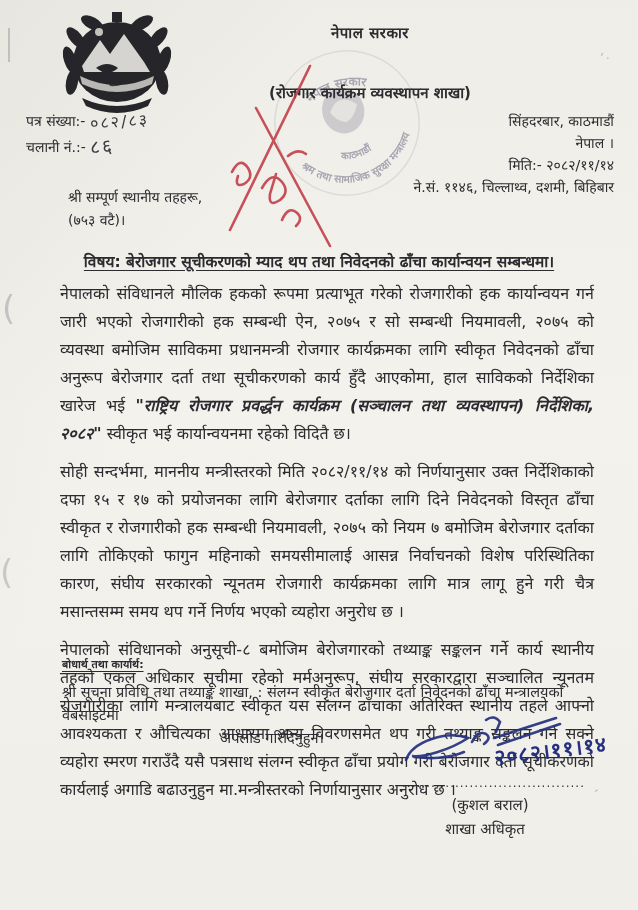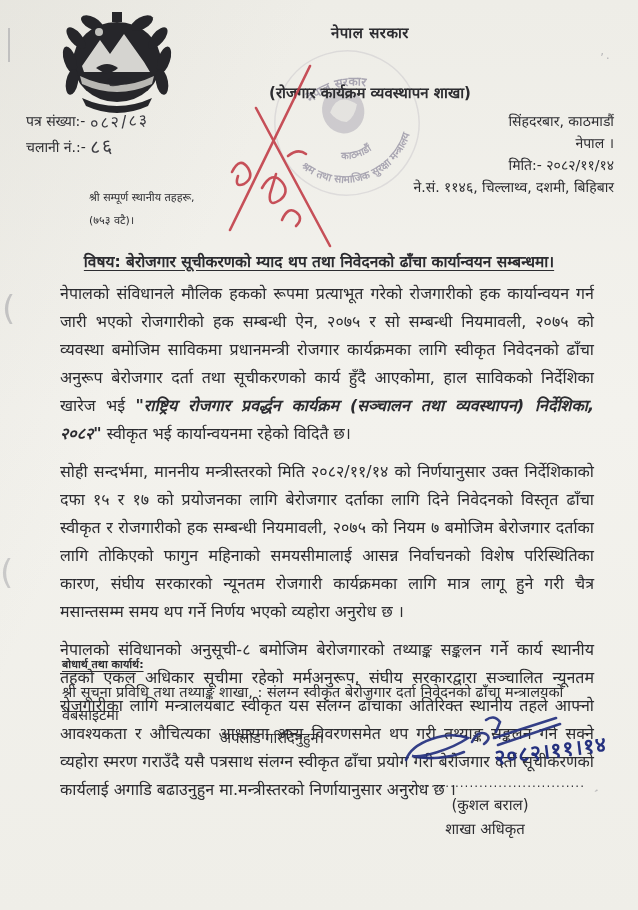--- a/index.html
+++ b/index.html
@@ -20,21 +20,21 @@
   .u{text-decoration:underline;text-underline-offset:3px;}
   .gov-line{font-size:15px;font-weight:bold;letter-spacing:.5px;}
   .ministry-line{font-size:25px;font-weight:bold;letter-spacing:.5px;}
   .branch-line{font-size:15px;font-weight:bold;}
   .meta{font-size:14px;line-height:22px;}
   .hand{
     font-size:16px;color:#3a3a40;
     display:inline-block;transform:rotate(-4deg) translateY(1px);
     letter-spacing:2px;
   }
-  .recipient{font-size:11px;line-height:23px;margin-left:21px;}
+  .recipient{font-size:14px;line-height:23px;}
   .subject{font-size:15.5px;font-weight:bold;}
   .body-text{font-size:16px;line-height:28px;text-align:justify;}
   .body-text p{margin:0 0 10px 0;}
   .q{font-weight:bold;font-style:italic;}
   .cc-head{font-size:11px;font-weight:bold;}
   .cc-item{font-size:14.5px;line-height:23px;}
   .sig-name{font-size:15px;}
   .sig-dots{font-size:12px;letter-spacing:1px;color:#35353a;}
   .hand-blue{
     color:#25317f;font-size:21px;font-weight:bold;

